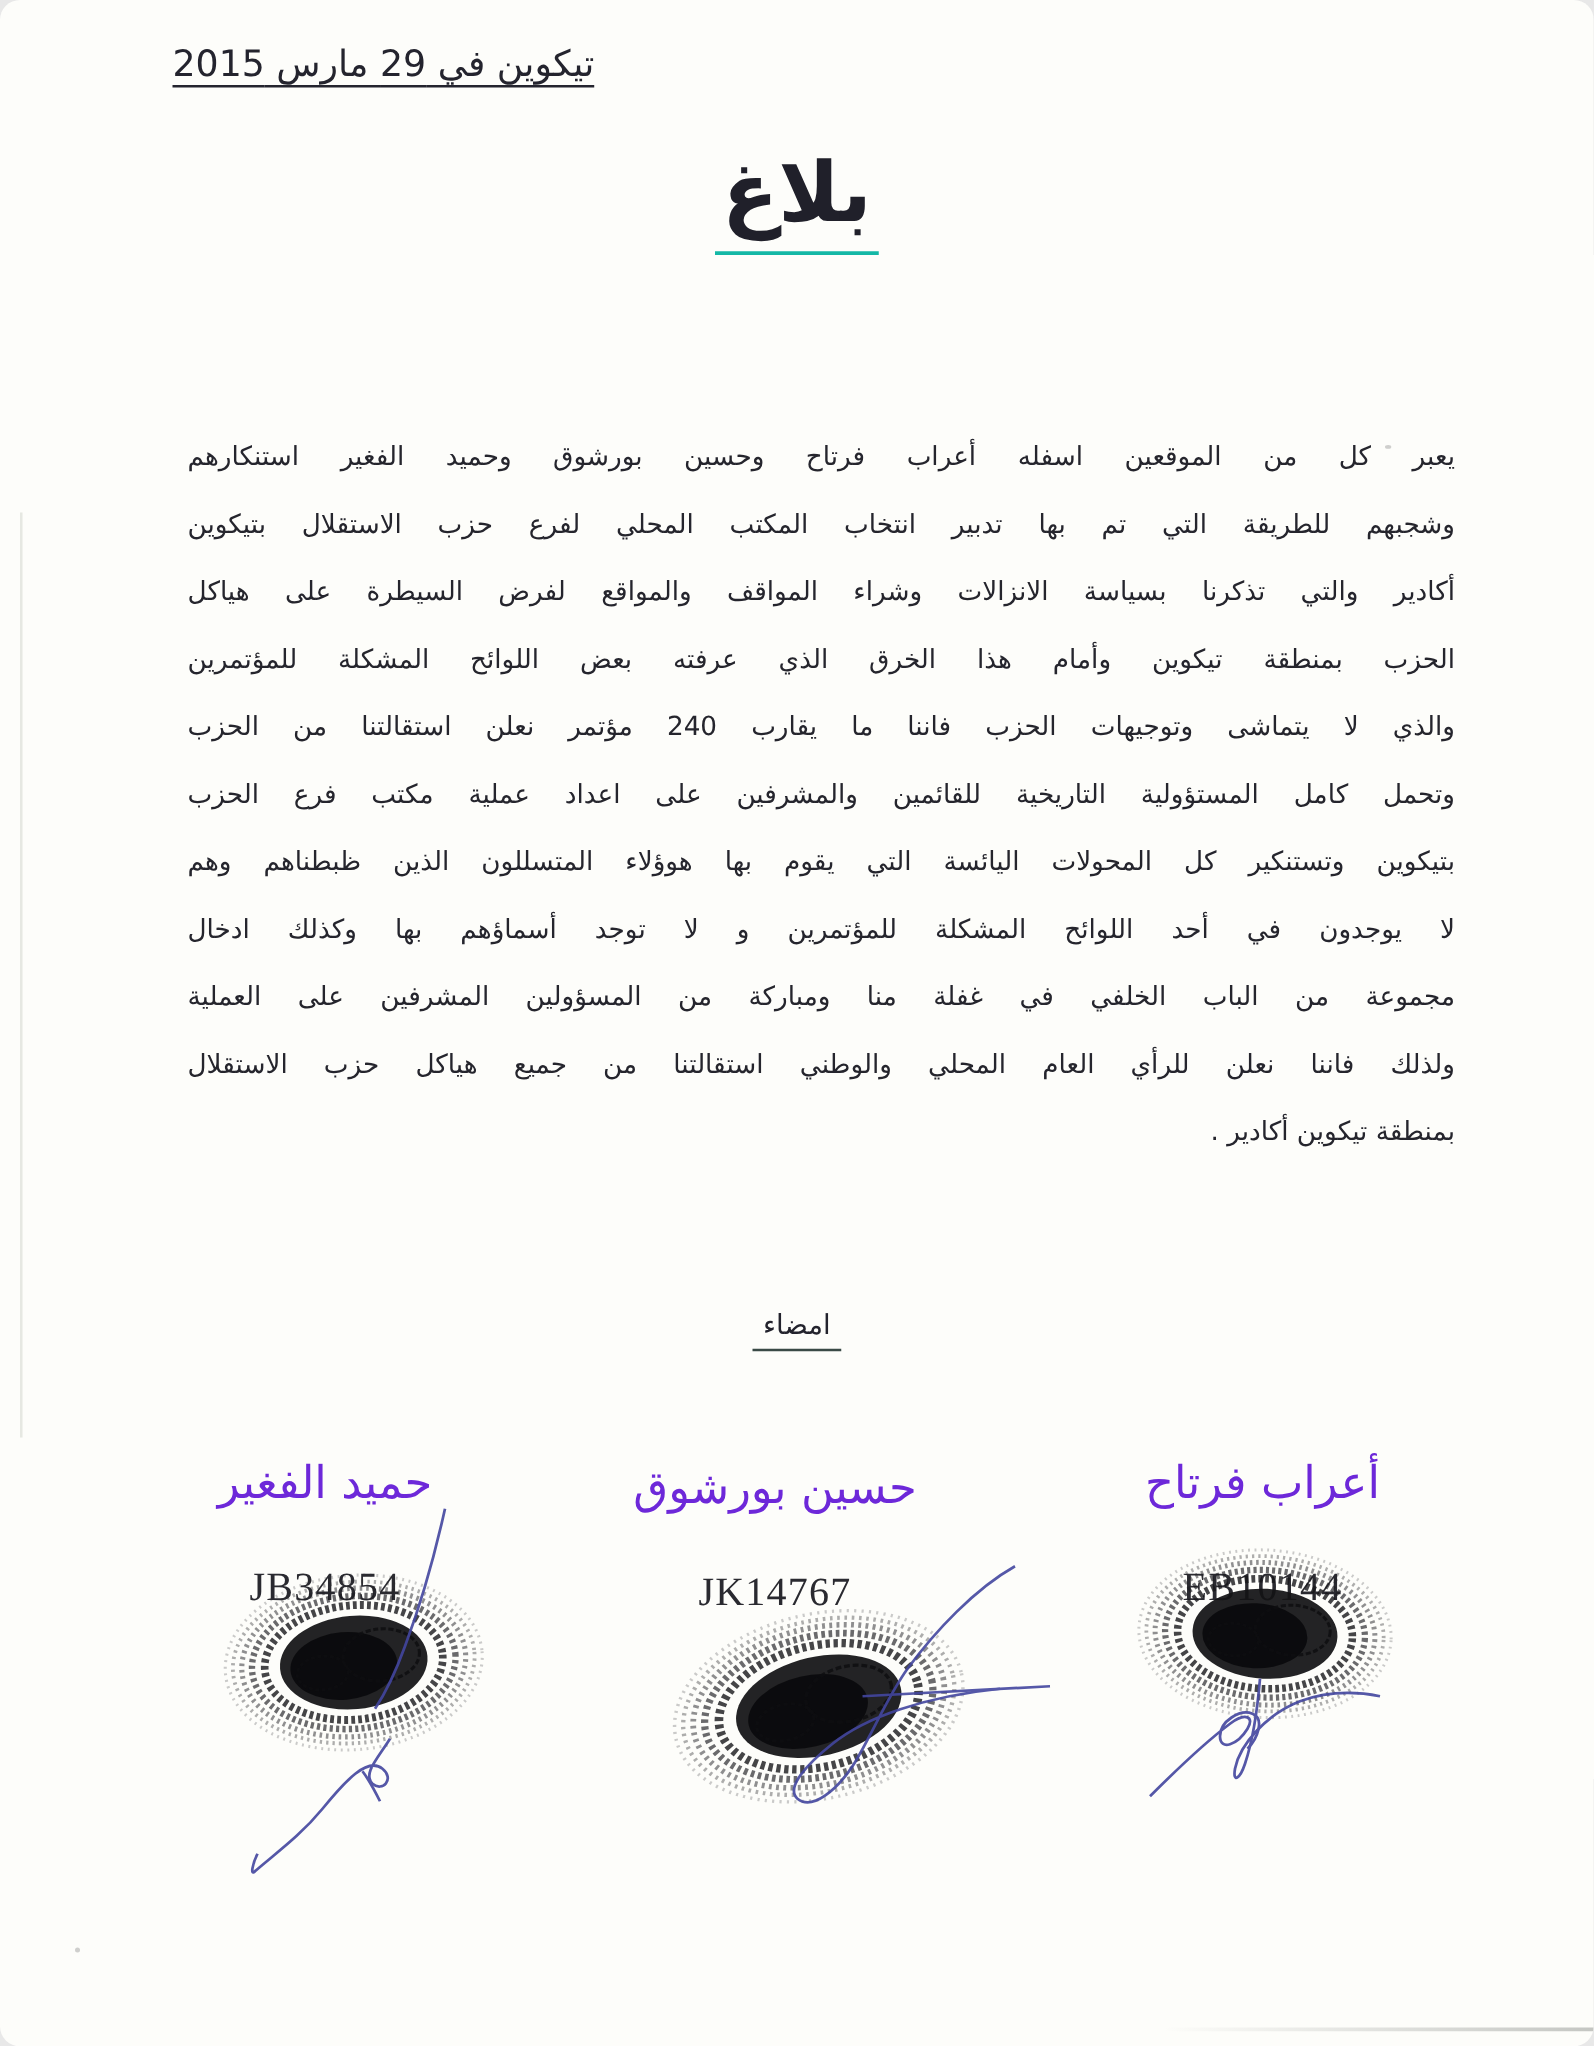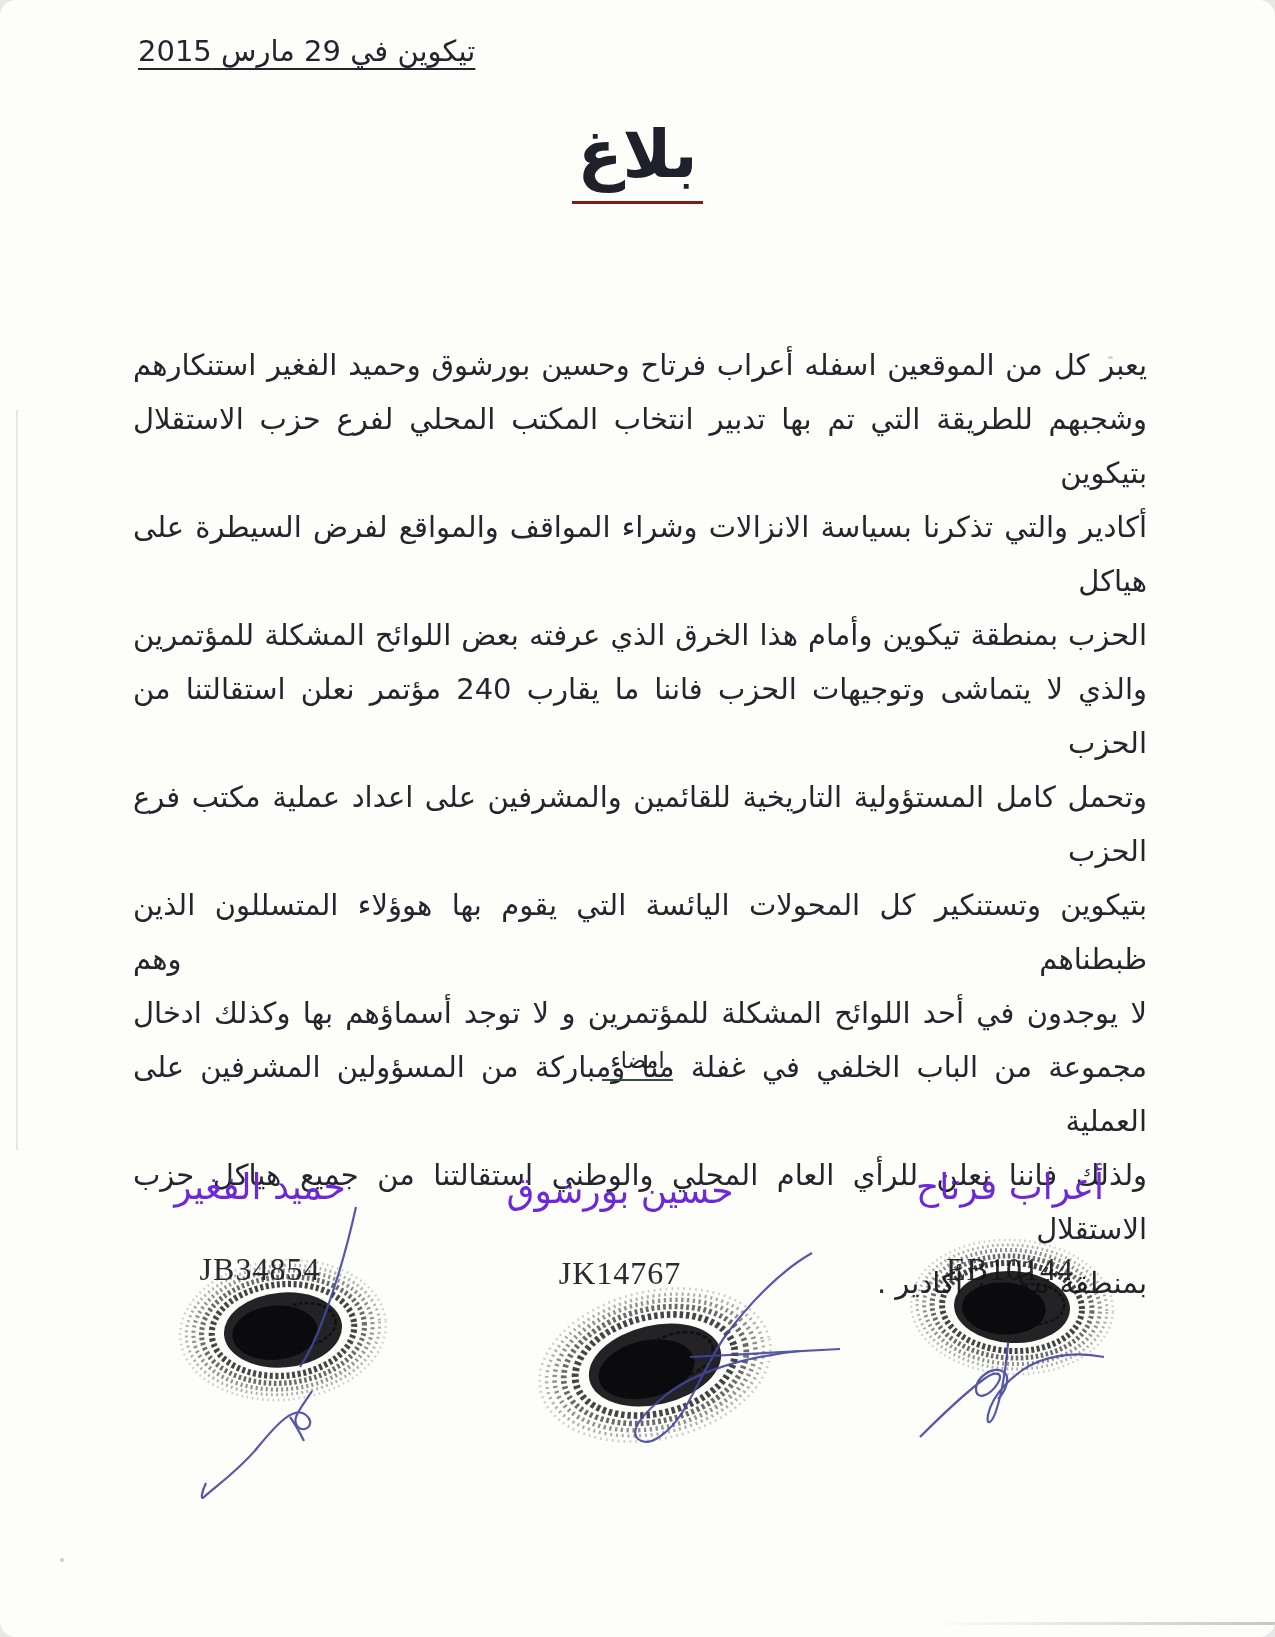--- a/index.html
+++ b/index.html
@@ -36,27 +36,27 @@
     white-space:nowrap;
   }
   .doc-title{
     position:absolute;top:116px;left:0;width:100%;
     text-align:center;direction:rtl;
     font-size:66px;font-weight:bold;
     color:#20202a;
   }
   .doc-title .t-inner{
     display:inline-block;
-    border-bottom:3px solid #7f1d1d;
+    border-bottom:3px solid #14b8a6;
     padding:0 6px 8px 6px;
   }
   .body-block{
-    position:absolute;top:338px;left:133px;width:1014px;
+    position:absolute;top:338px;left:150px;width:1014px;
     direction:rtl;
-    font-size:29px;line-height:54px;
+    font-size:21px;line-height:54px;
     color:#25252d;
   }
   .body-line{
     text-align:justify;
     text-align-last:justify;
     white-space:normal;
   }
   .body-line.last{
     text-align-last:right;
   }

